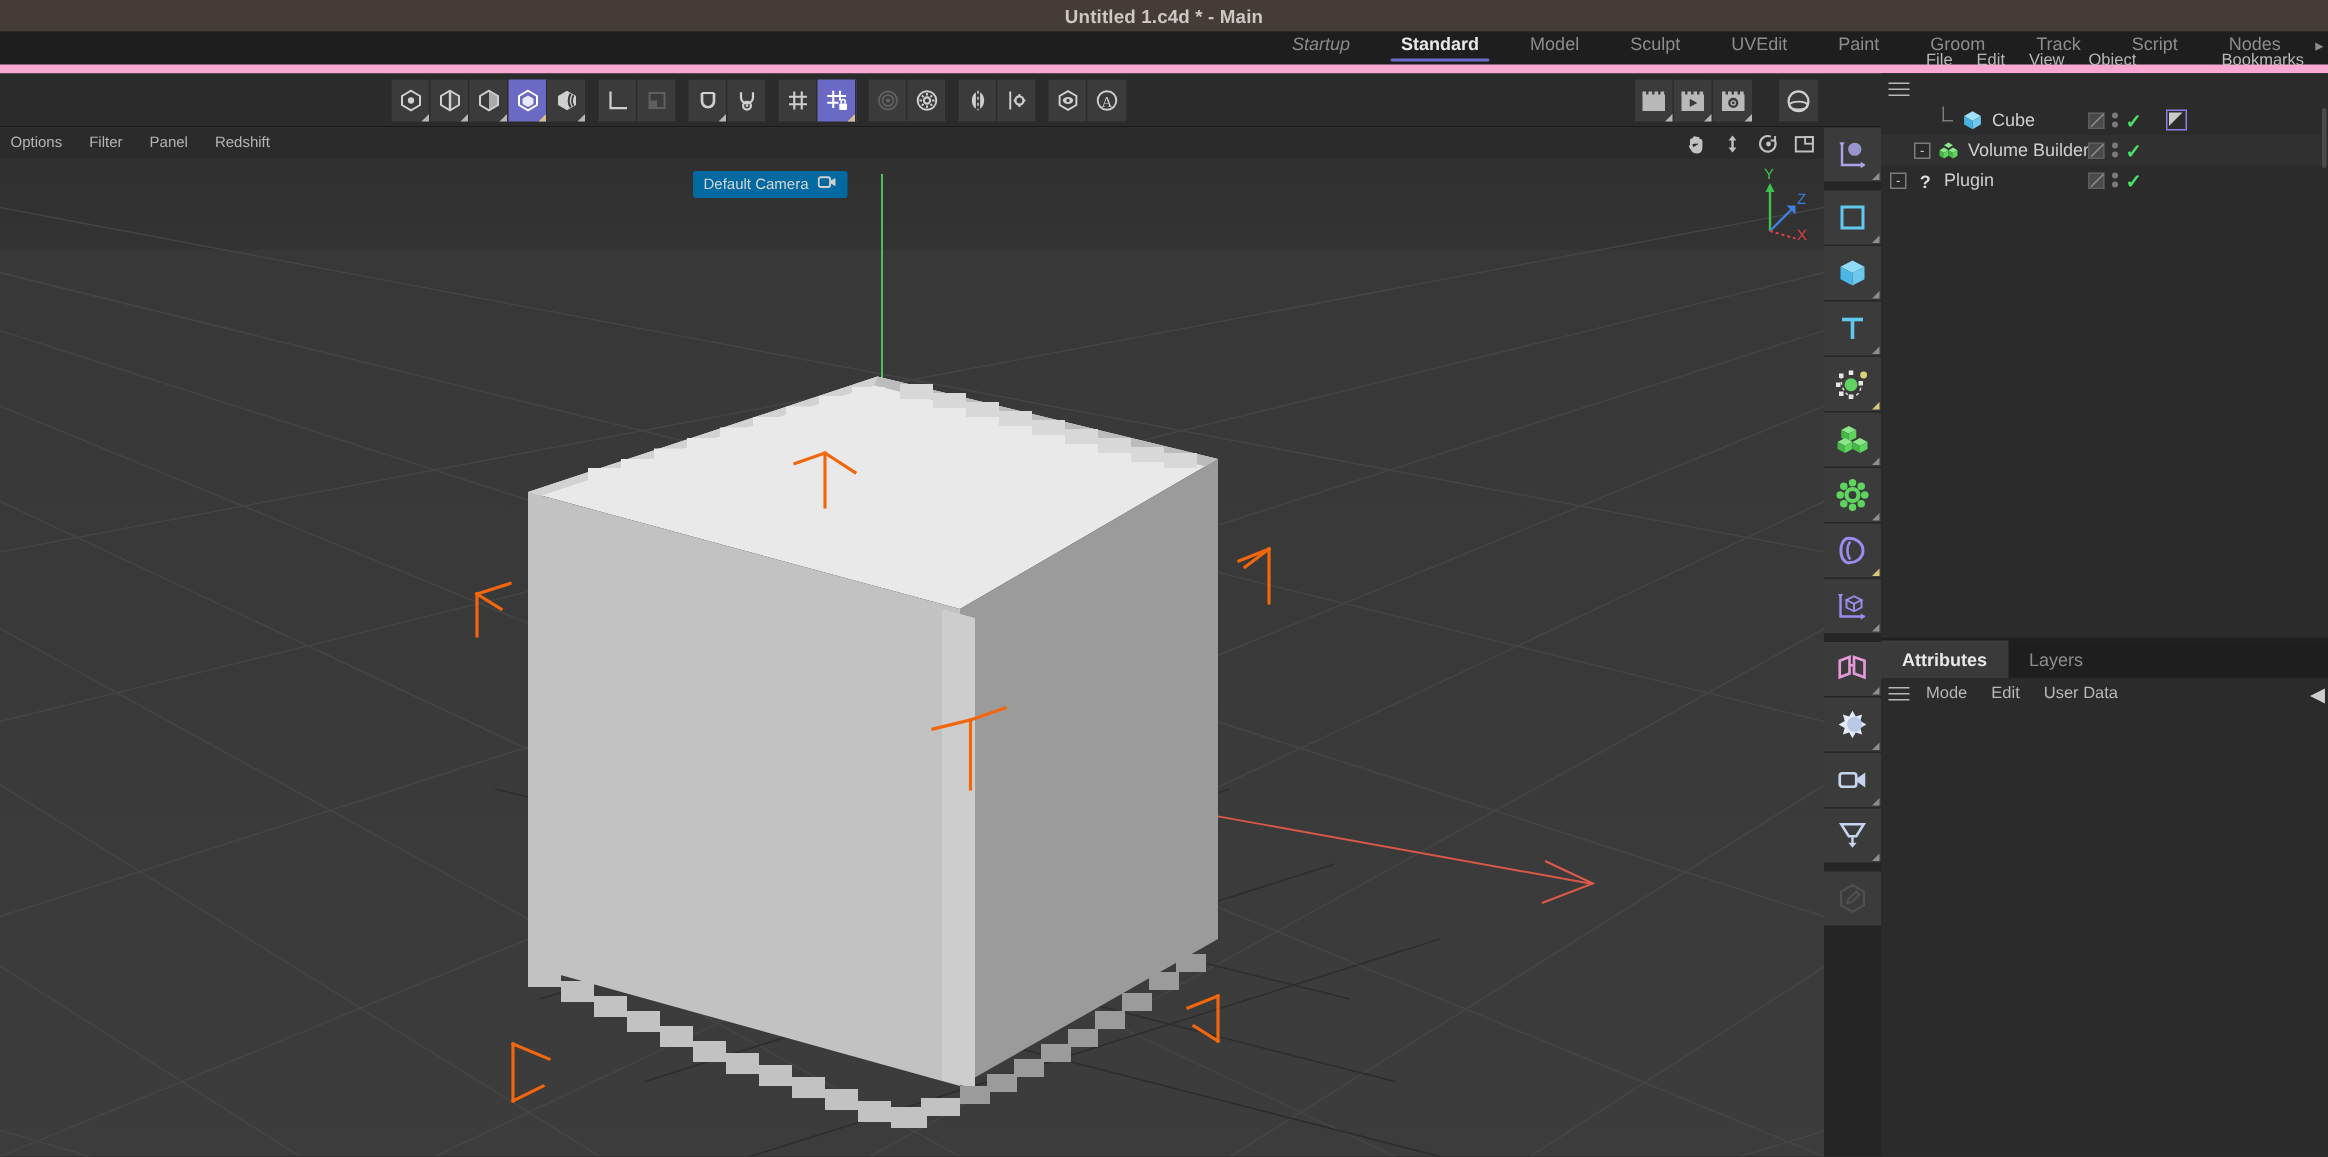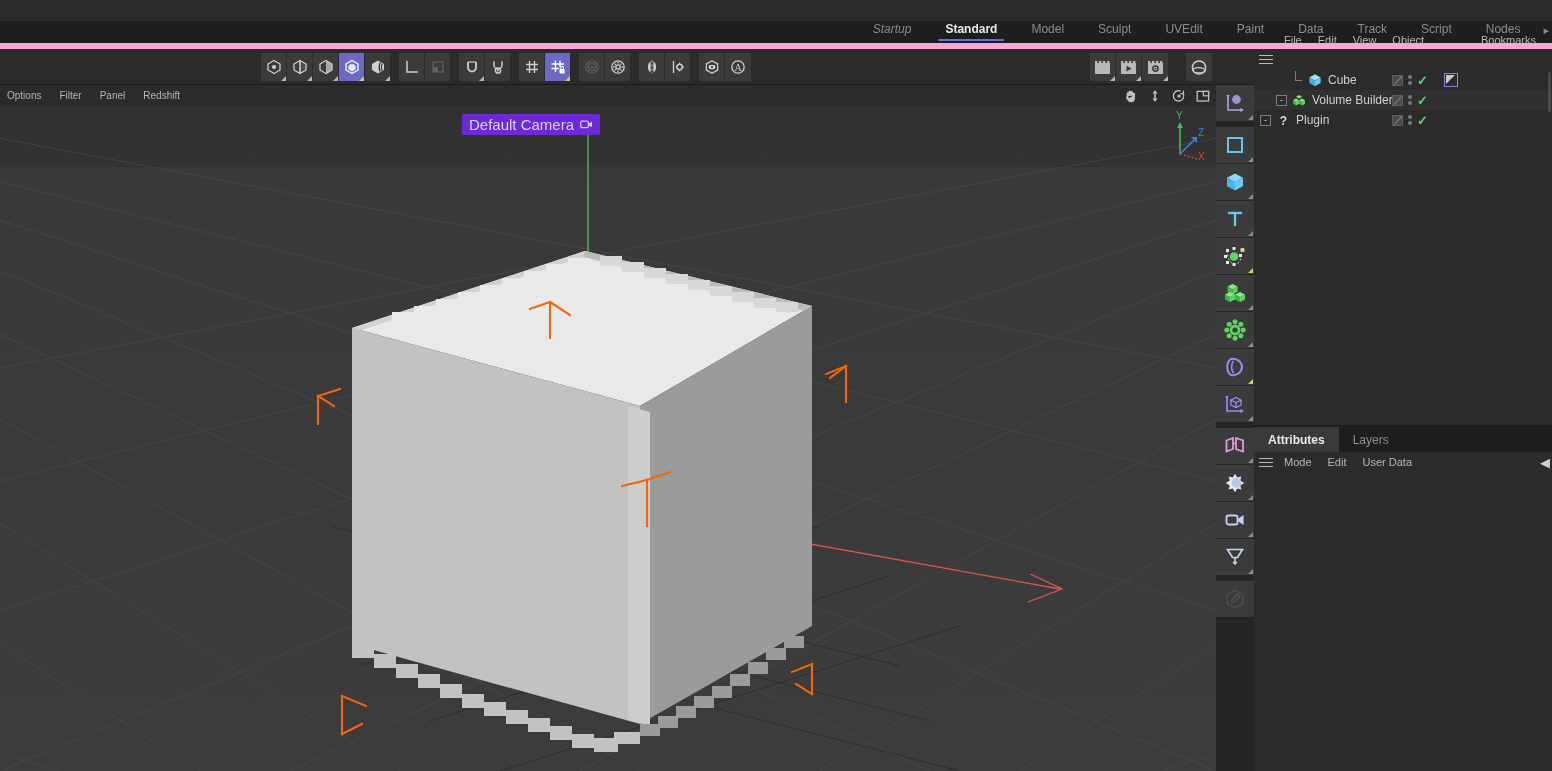--- a/index.html
+++ b/index.html
@@ -87,21 +87,21 @@
   }
   .vp-nav .nicon { width:14px; height:14px; display:flex; align-items:center; justify-content:center; }
 
   .vp-canvas {
     position:absolute; left:0; top:21px; width:1216px; height:665px;
     background:#3a3a3a;
   }
   .cam-label {
     position:absolute; left:462px; top:8px;
     display:flex; align-items:center; gap:6px;
-    background:#6d28d9; color:#d6d6d6; font-size:15px;
+    background:#0369a1; color:#d6d6d6; font-size:10px;
     padding:2px 7px; border-radius:2px; z-index:15;
   }
   .axis-gizmo { position:absolute; right:6px; top:4px; width:50px; height:52px; z-index:15; }
 
   
   .rail {
     position:absolute; left:1216px; top:85px; width:38px; height:686px;
     background:#252525; padding-top:0;
   }
   .rail-btn {
@@ -191,20 +191,23 @@
     position:absolute; right:2px; top:3px; color:#cfcfcf; font-size:13px; line-height:15px;
   }
 
   .scroll-dot { position:absolute; right:2px; width:3px; background:#4a4a4a; border-radius:2px; }
 </style>
 </head>
 <body>
 
 <div id="app">
 
+  <div class="titlebar">
+    <span class="title">Untitled 1.c4d * - Main</span>
+  </div>
 
   <div class="tabbar">
     <div class="tabs" id="layout-tabs">
         <div class="tab italic">
           <span>Startup</span>
         </div>
         <div class="tab active">
           <span>Standard</span>
         </div>
         <div class="tab">
@@ -213,21 +216,21 @@
         <div class="tab">
           <span>Sculpt</span>
         </div>
         <div class="tab">
           <span>UVEdit</span>
         </div>
         <div class="tab">
           <span>Paint</span>
         </div>
         <div class="tab">
-          <span>Data</span>
+          <span>Groom</span>
         </div>
         <div class="tab">
           <span>Track</span>
         </div>
         <div class="tab">
           <span>Script</span>
         </div>
         <div class="tab">
           <span>Nodes</span>
         </div>

